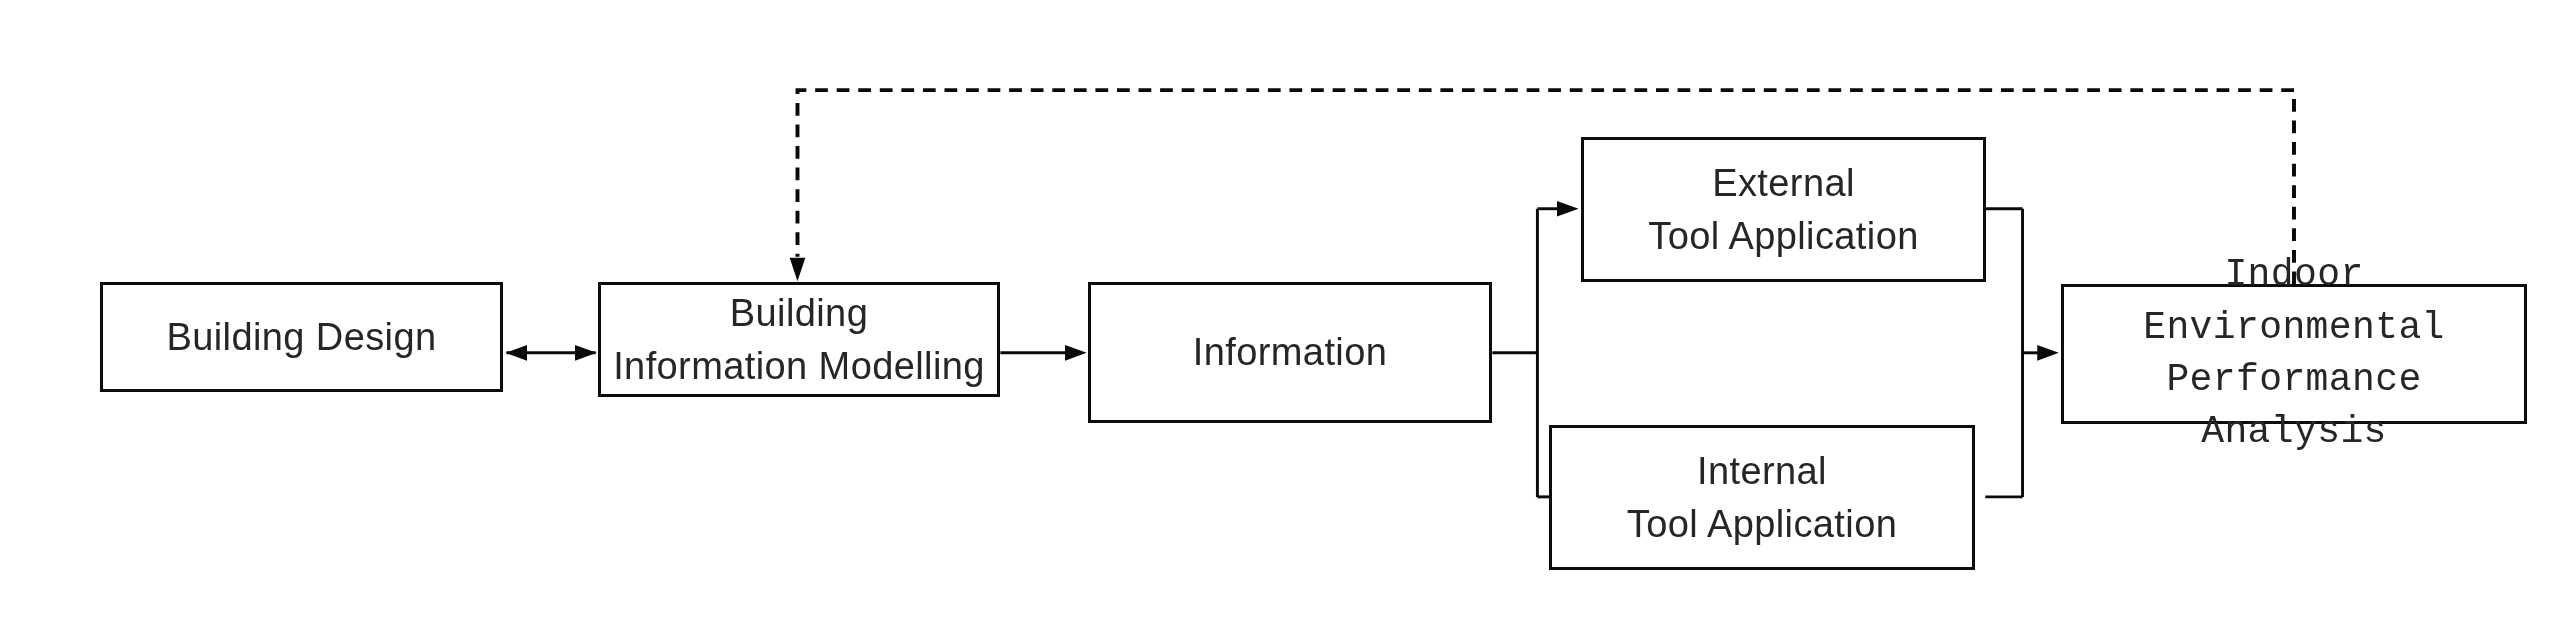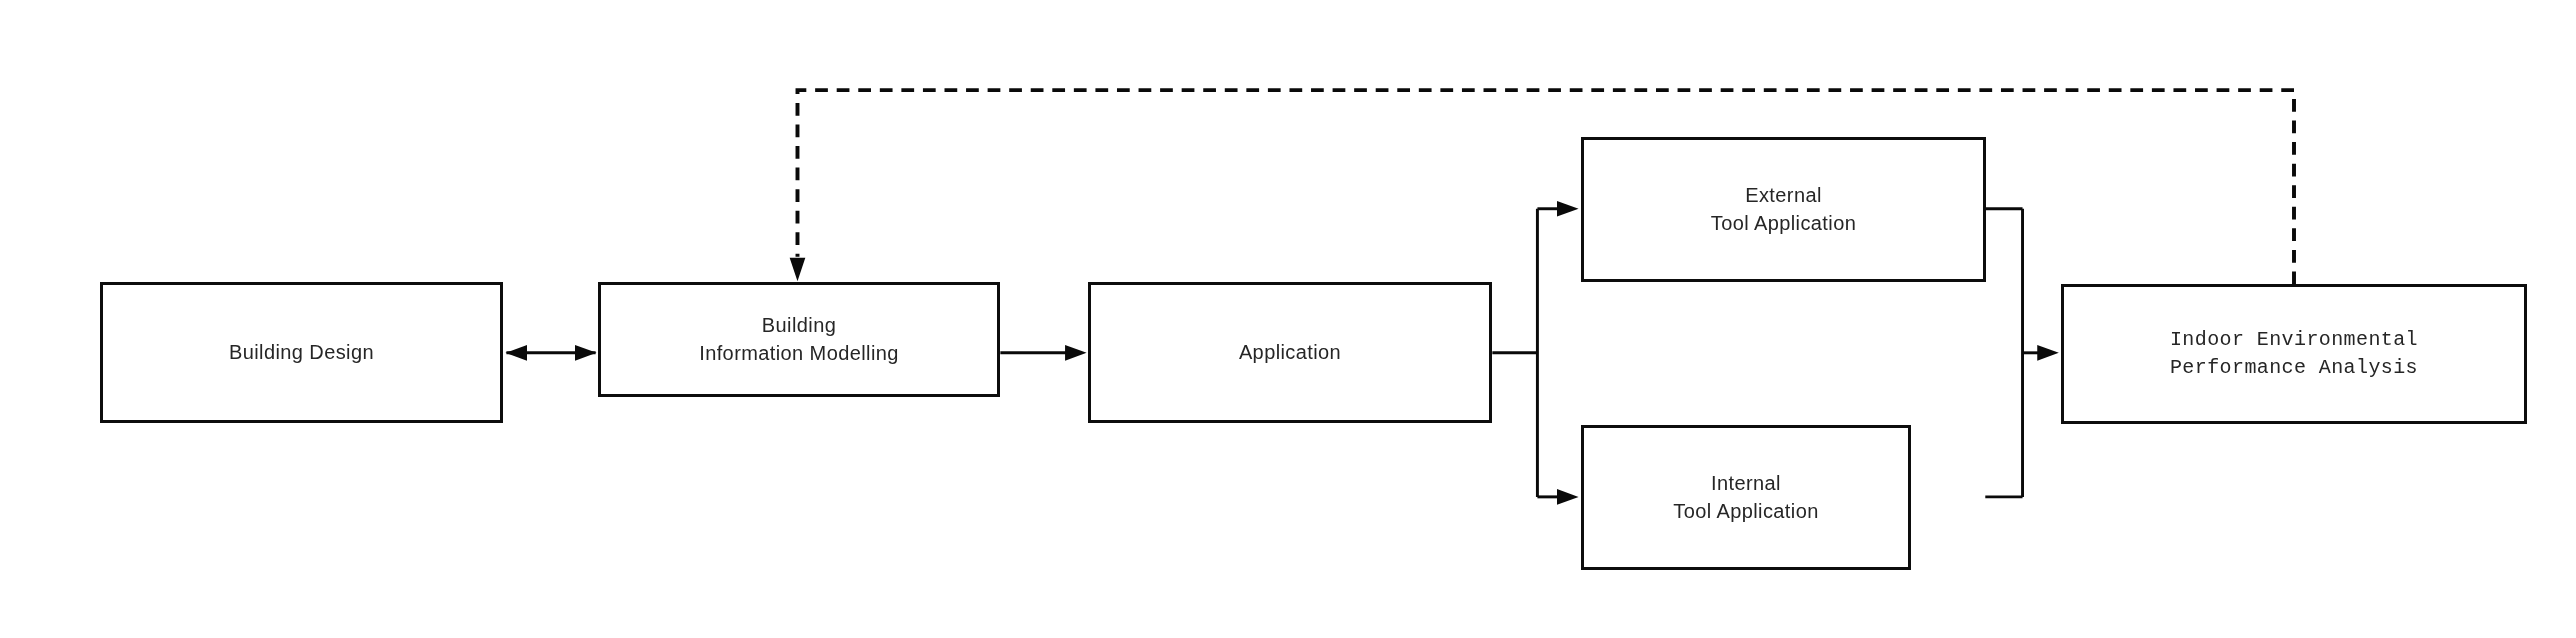--- a/index.html
+++ b/index.html
@@ -40,31 +40,31 @@
     box-sizing: border-box;
     border: 3.9px solid #0d0d0d;
     background: #ffffff;
     display: flex;
     align-items: center;
     justify-content: center;
   }
   .node span {
     white-space: pre-line;
     text-align: center;
-    font-size: 20px;
+    font-size: 38px;
     line-height: 1.38;
     letter-spacing: 0.4px;
     color: #262626;
   }
   
-  .n-building-design { left: 100px; top: 282px; width: 403px; height: 141px; }
+  .n-building-design { left: 100px; top: 282px; width: 403px; height: 110px; }
   .n-bim             { left: 598px; top: 282px; width: 402px; height: 115px; }
   .n-requirements    { left: 1088px; top: 282px; width: 404px; height: 141px; }
   .n-external        { left: 1581px; top: 137px; width: 405px; height: 145px; }
-  .n-internal        { left: 1581px; top: 425px; width: 330px; height: 145px; }
+  .n-internal        { left: 1549px; top: 425px; width: 426px; height: 145px; }
   .n-indoor          { left: 2061px; top: 284px; width: 466px; height: 140px; font-family: Liberation Mono, monospace; }
 </style>
 </head>
 <body>
 
 <div class="canvas">
 
   <svg class="wires" viewBox="0 0 2627 651" xmlns="http://www.w3.org/2000/svg">
 
     <g class="wire">
@@ -104,21 +104,21 @@
   <div class="node n-building-design">
     <span>Building Design</span>
   </div>
 
   <div class="node n-bim">
     <span>Building
 Information Modelling</span>
   </div>
 
   <div class="node n-requirements">
-    <span>Application</span>
+    <span>Information</span>
   </div>
 
   <div class="node n-external">
     <span>External
 Tool Application</span>
   </div>
 
   <div class="node n-internal">
     <span>Internal
 Tool Application</span>

